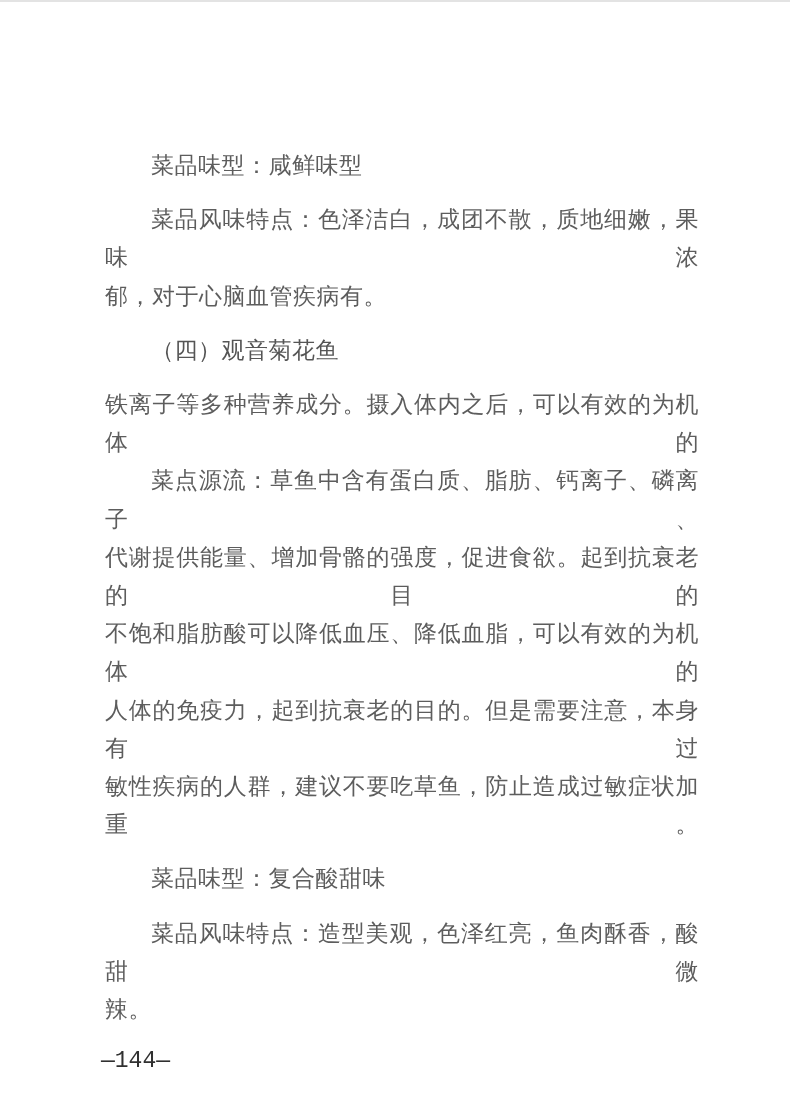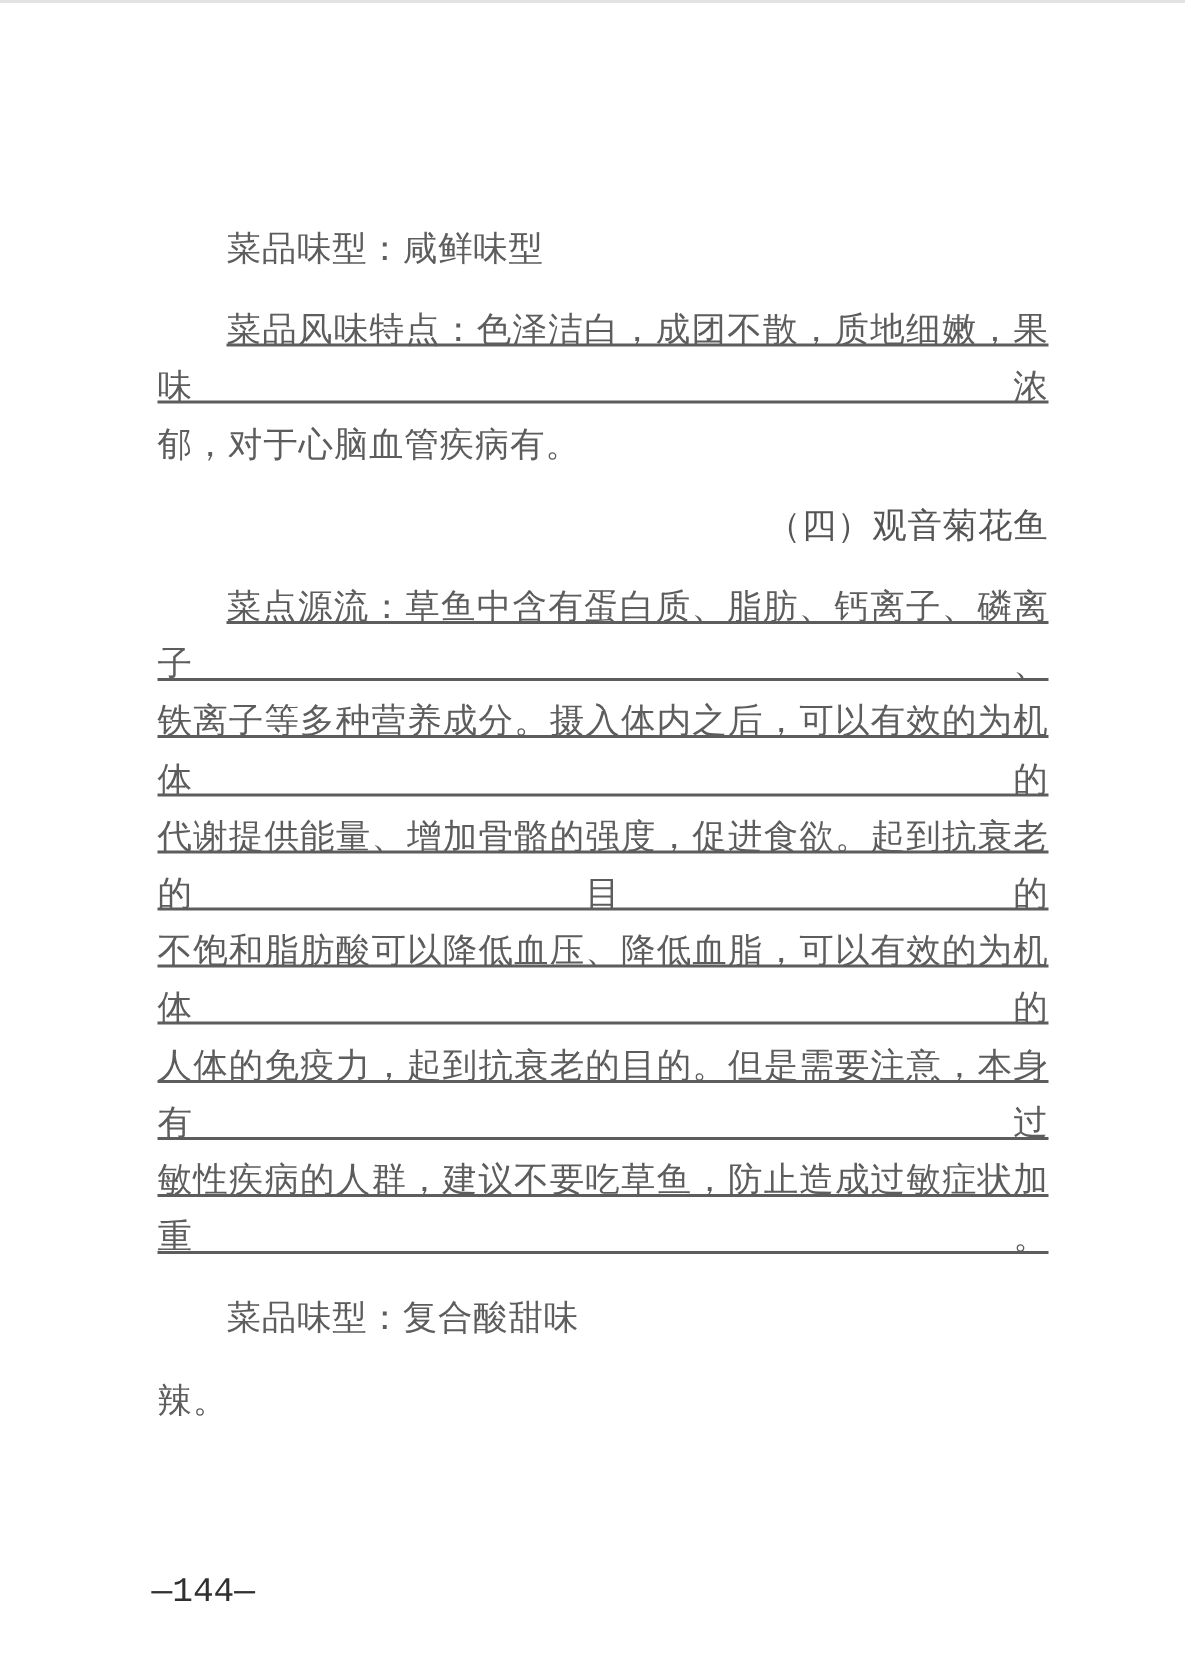--- a/index.html
+++ b/index.html
@@ -39,25 +39,23 @@
     color: #5d5d5d;
     letter-spacing: 0.5px;
     white-space: normal;
   }
   .line.first {
     text-indent: 2em;
   }
   .line.full {
     text-align: justify;
     text-align-last: justify;
-    text-decoration: underline;
   }
   .line.heading {
     color: #555555;
-    text-align: right;
   }
   .page-number {
     position: absolute;
     left: 101px;
     top: 1046px;
     font-size: 23px;
     line-height: 30px;
     color: #303030;
     letter-spacing: 0px;
     font-family: Liberation Mono, monospace;
@@ -82,35 +80,36 @@
       <div class="line">郁，对于心脑血管疾病有。</div>
     <p></p>
 
     <p class="para">
       </p>
       <div class="line first heading">（四）观音菊花鱼</div>
     <p></p>
 
     <p class="para">
       </p>
+      <div class="line full">铁离子等多种营养成分。摄入体内之后，可以有效的为机体的</div>
       <div class="line first full">菜点源流：草鱼中含有蛋白质、脂肪、钙离子、磷离子、</div>
-      <div class="line full">铁离子等多种营养成分。摄入体内之后，可以有效的为机体的</div>
       <div class="line full">代谢提供能量、增加骨骼的强度，促进食欲。起到抗衰老的目的</div>
       <div class="line full">不饱和脂肪酸可以降低血压、降低血脂，可以有效的为机体的</div>
       <div class="line full">人体的免疫力，起到抗衰老的目的。但是需要注意，本身有过</div>
       <div class="line full">敏性疾病的人群，建议不要吃草鱼，防止造成过敏症状加重。</div>
     <p></p>
 
     <p class="para">
       </p>
       <div class="line first">菜品味型：复合酸甜味</div>
     <p></p>
 
     <p class="para">
       </p>
+      <div class="line first full">菜品风味特点：造型美观，色泽红亮，鱼肉酥香，酸甜微</div>
       <div class="line">辣。</div>
     <p></p>
 
     <p class="para">
       </p>
     <p></p>
 
     <p class="para">
       </p>
 

